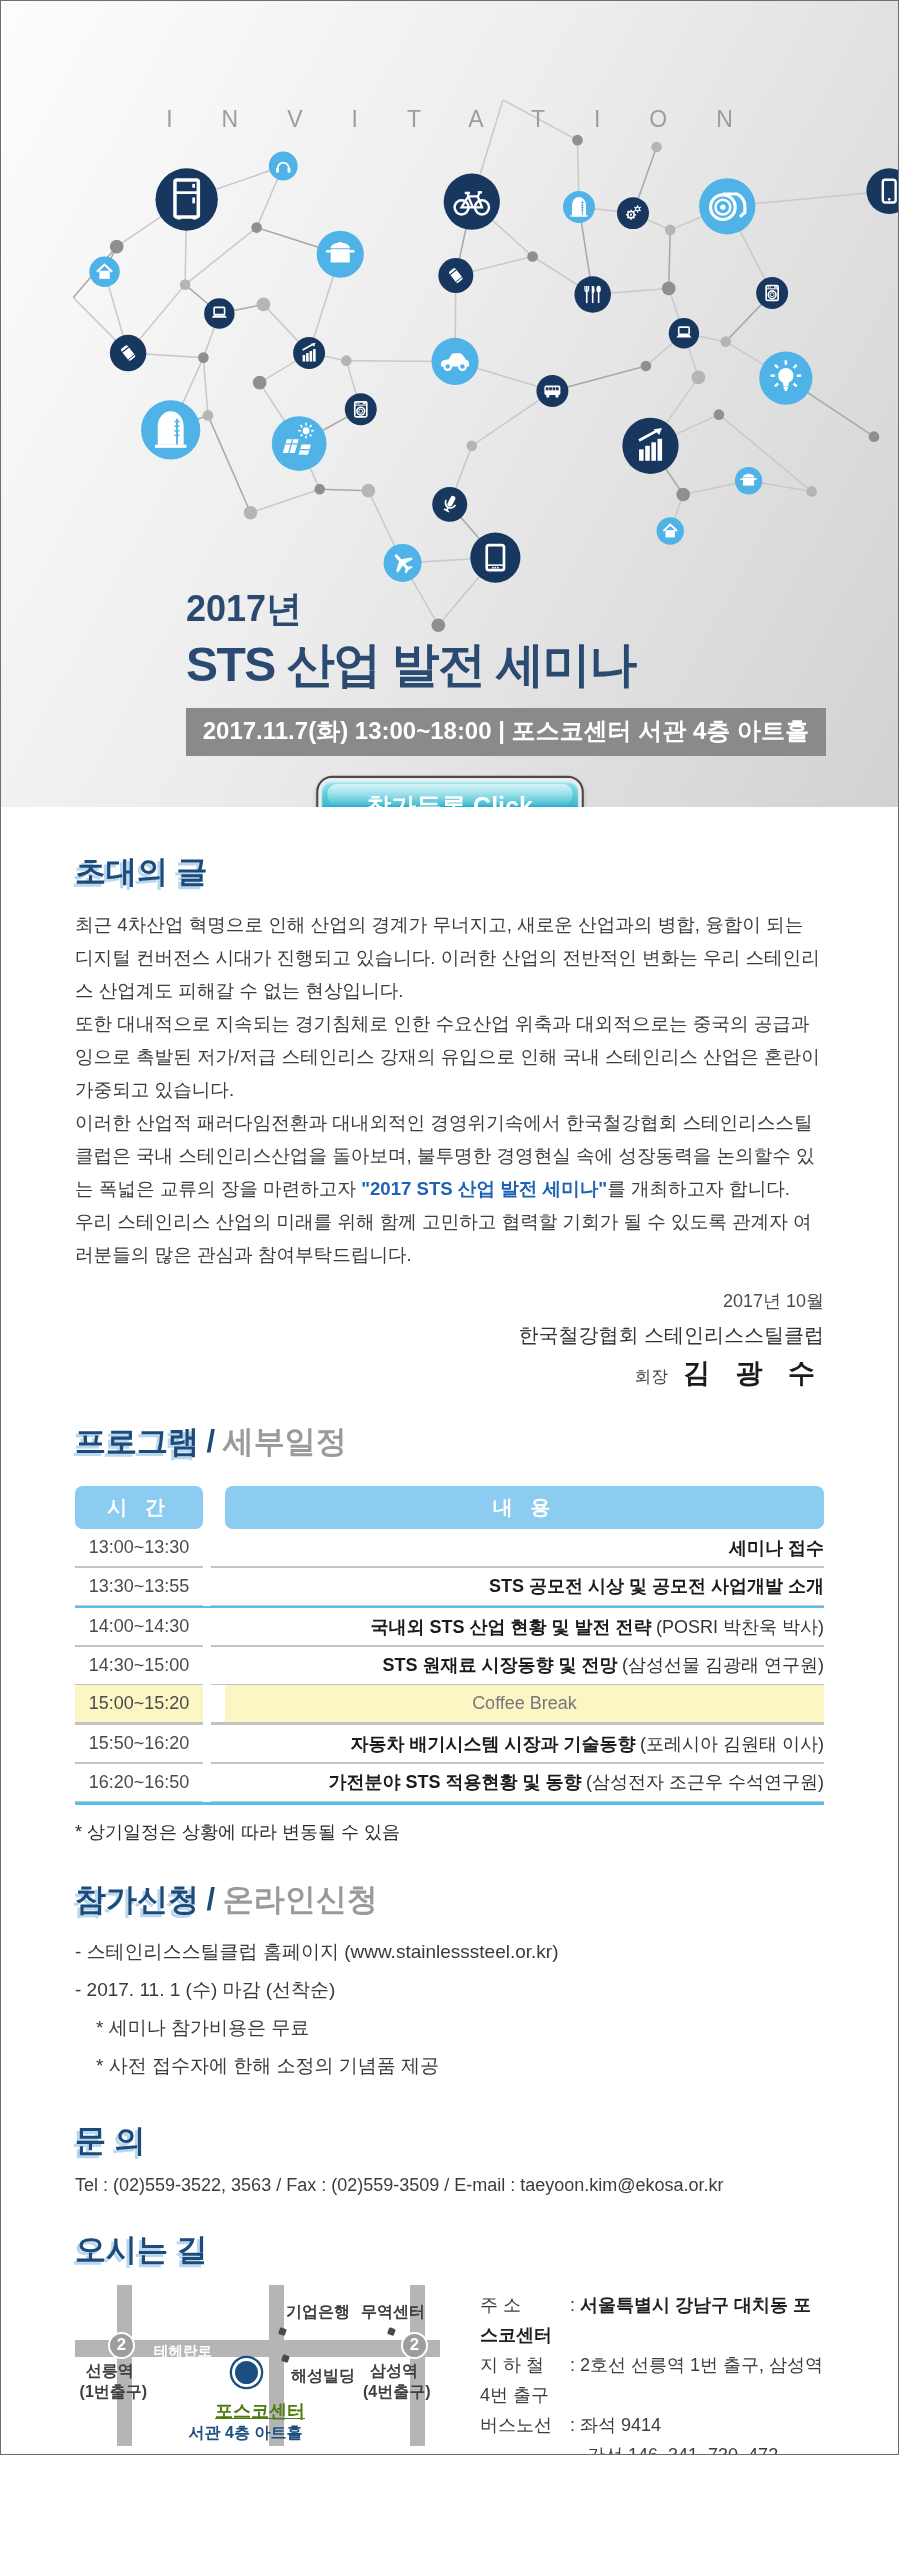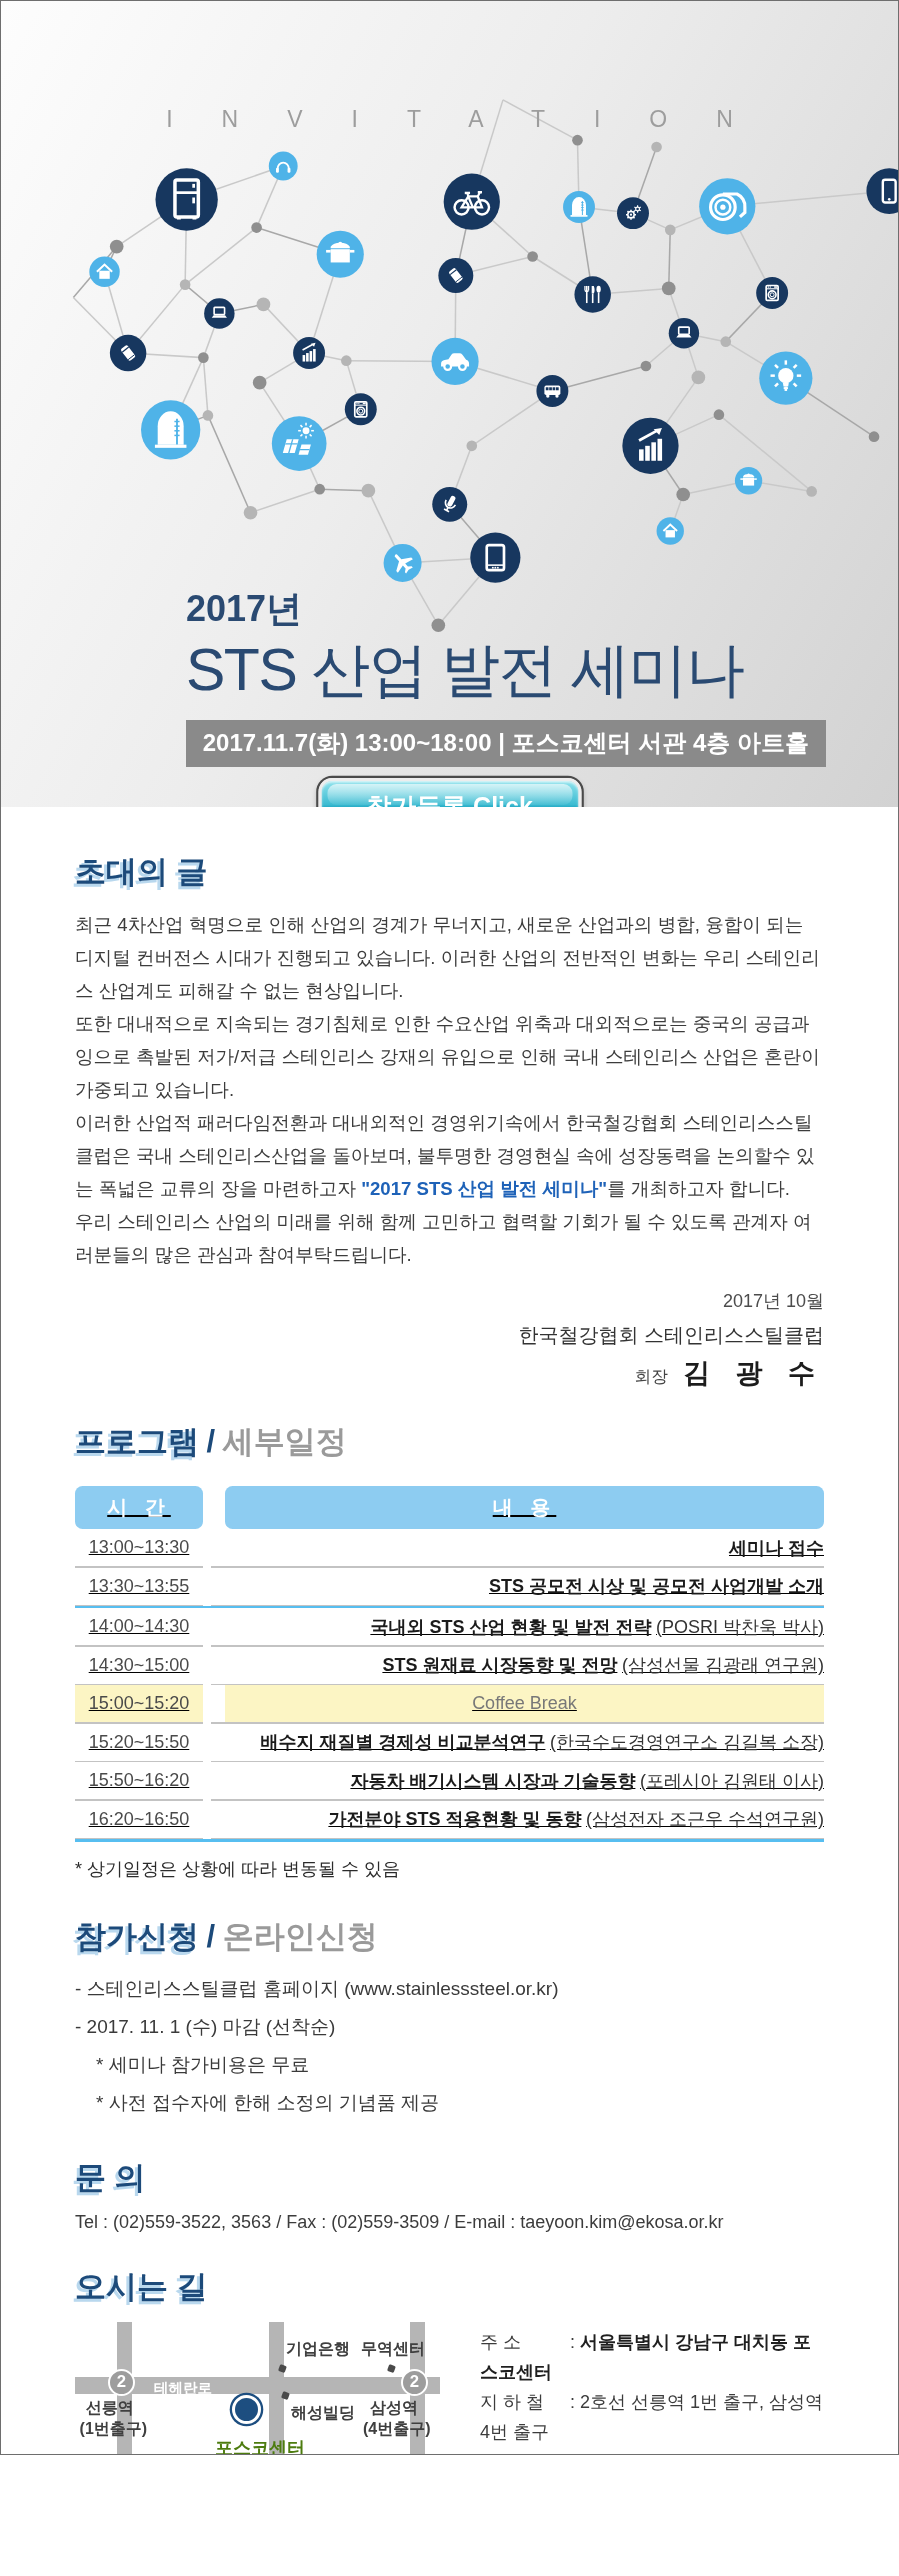--- a/index.html
+++ b/index.html
@@ -8,21 +8,21 @@
           border:1.5px solid #6e6e6e; overflow:hidden; }
 
   
   .hero { position:relative; width:100%; height:806px;
           background:linear-gradient(118deg,#fdfdfd 0%,#ededed 45%,#d2d2d2 100%); overflow:hidden; }
   .kicker { position:absolute; top:105px; left:0; width:100%; text-align:center;
             font-size:23px; color:#9d9d9d; letter-spacing:49px; padding-left:49px; font-weight:400; }
   .net-svg { position:absolute; left:0; top:0; }
   .title-block { position:absolute; left:185px; top:584px; }
   .title-year { font-size:36px; font-weight:800; color:#2a4a72; }
-  .title-main { font-size:59px; font-weight:400; color:#2a4a72; letter-spacing:-1.5px; margin-top:6px; line-height:1.05; }
+  .title-main { font-size:48px; font-weight:700; color:#2a4a72; letter-spacing:-1.5px; margin-top:6px; line-height:1.05; }
   .date-bar { display:inline-block; margin-top:18px; background:#8a8a8a; color:#fff;
               font-size:24px; font-weight:700; padding:6.8px 16.7px 8.4px; }
   .register { position:absolute; top:777px; left:50%; transform:translateX(-50%);
               width:263px; height:58px; border-radius:13.7px; cursor:pointer;
               background:linear-gradient(180deg,#8fe2ec 0%,#3dbcd2 45%,#129cba 55%,#0f8fae 100%);
               border:3px solid #ededed;
               box-shadow:0 0 0 2.3px #4a4a4a, 0 3.8px 6.8px rgba(0,0,0,.35), inset 0 1.5px 2.3px rgba(255,255,255,.7);
               color:#fff; font-size:25px; font-weight:800; line-height:50px; text-align:center; z-index:5; }
   .register::before { content:""; position:absolute; left:6px; right:6px; top:3px; height:21px;
               border-radius:9px; background:linear-gradient(180deg,rgba(255,255,255,.65),rgba(255,255,255,.05)); }
@@ -39,21 +39,21 @@
   .greet-body .hl { color:#1e62b8; font-weight:800; }
   .sign { margin-top:18px; text-align:right; }
   .sign-date { font-size:18px; color:#4c4c4c; }
   .sign-org { font-size:20px; color:#333; margin-top:9px; }
   .sign-name-row { margin-top:6px; }
   .sign-role { font-size:16.7px; color:#444; margin-right:15px; }
   .sign-name { font-size:27px; font-weight:800; color:#1c1c1c; letter-spacing:9px; }
 
   .prog-h { margin-top:30px; }
   .tbl { margin-top:23px; }
-  .trow, .thead { display:flex; gap:22px;text-decoration:underline; }
+  .trow, .thead { display:flex; gap:22px; }
   .c-time { width:128px; flex:none; }
   .c-body { flex:1; }
   .thead .c-time, .thead .c-body { background:#8dccf1; border-radius:7.6px; height:43px;
         color:#fff; font-size:20px; font-weight:800; letter-spacing:6px;
         display:flex; align-items:center; justify-content:center; }
   .trow { height:37px; align-items:center; }
   .trow .c-time { text-align:center; font-size:18px; color:#4a4a4a; }
   .trow .c-body { text-align:right; font-size:18px; color:#1b1b1b; }
   .trow .t-title { font-weight:800; }
   .trow .t-spk { font-weight:400; color:#333; margin-left:4.6px; }
@@ -575,24 +575,20 @@
           <div class="trow coffee">
       <div class="c-time">15:00~15:20</div>
       <div class="c-body">
               <span class="t-title">Coffee Break</span>
             </div>
           </div>
           <div class="sep-gray">
             <i class="s1"></i>
             <i class="s2"></i>
           </div>
-          <div class="trow">
-      <div class="c-time">15:20~15:50</div>
-      <div class="c-body"><span class="t-title">배수지 재질별 경제성 비교분석연구</span><span class="t-spk">(한국수도경영연구소 김길복 소장)</span></div>
-          </div>
           <div class="sep-gray">
             <i class="s1"></i>
             <i class="s2"></i>
           </div>
           <div class="trow">
       <div class="c-time">15:50~16:20</div>
       <div class="c-body"><span class="t-title">자동차 배기시스템 시장과 기술동향</span><span class="t-spk">(포레시아 김원태 이사)</span></div>
           </div>
           <div class="sep-gray">
             <i class="s1"></i>

